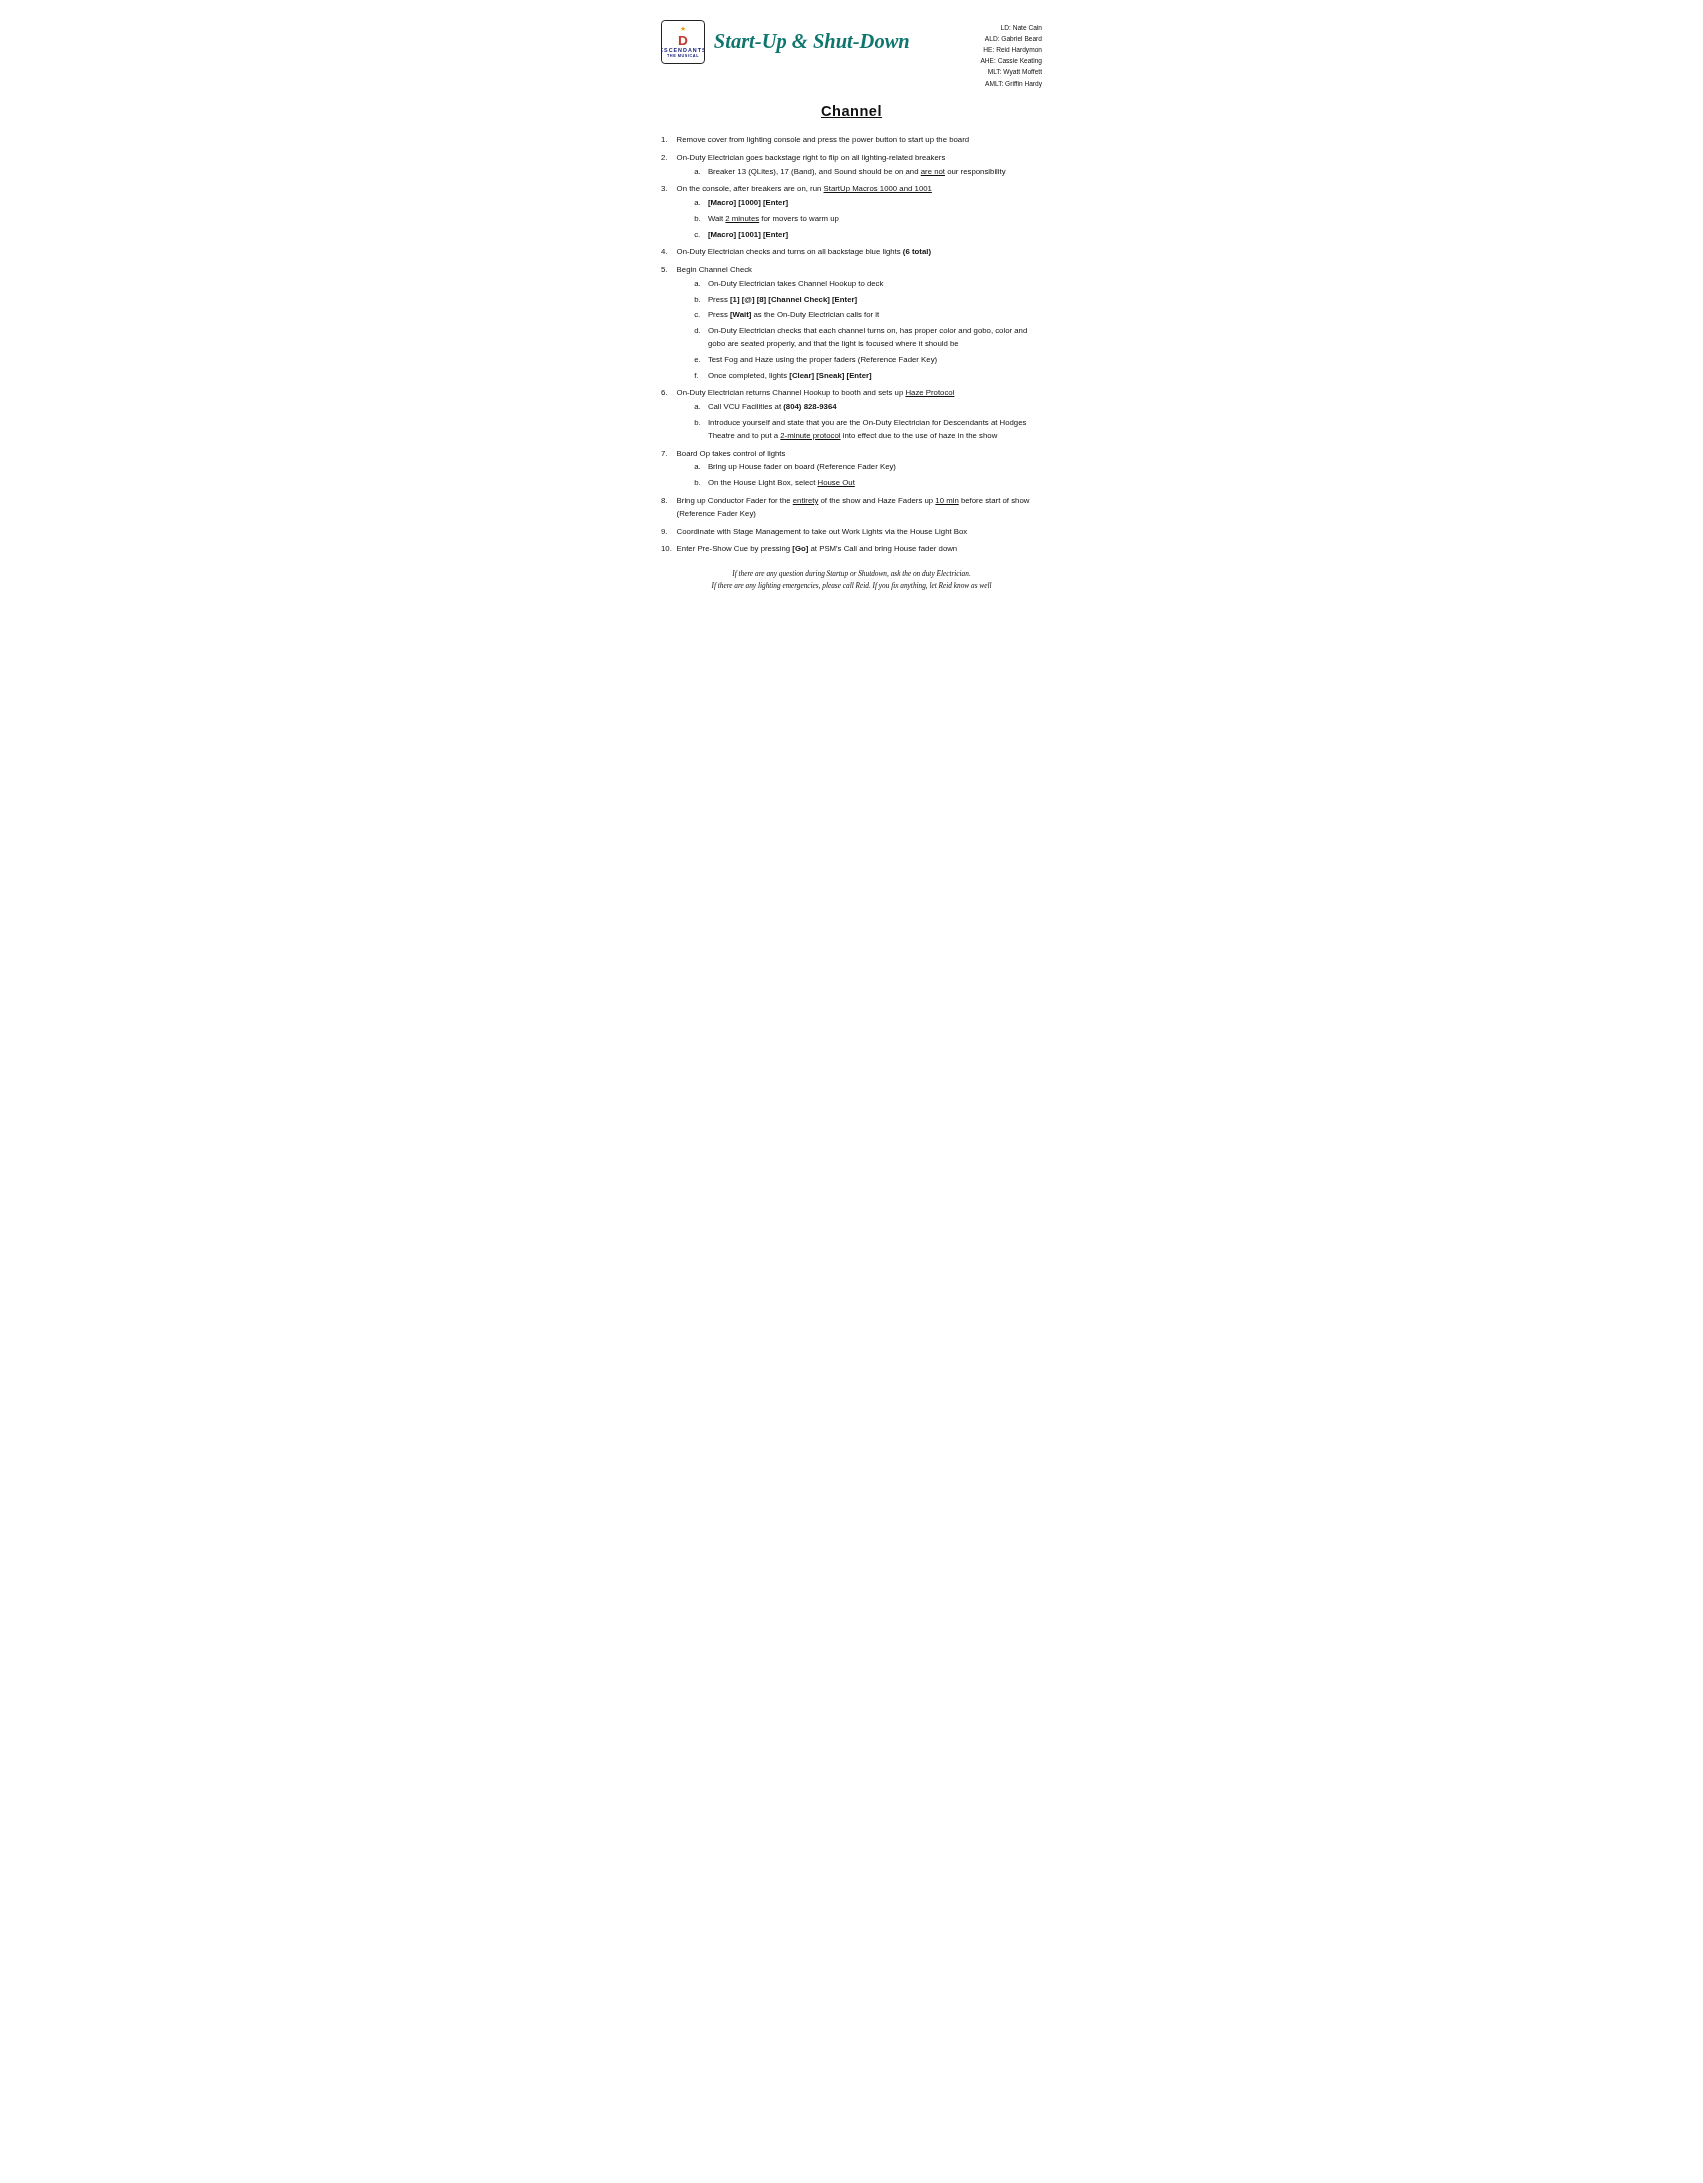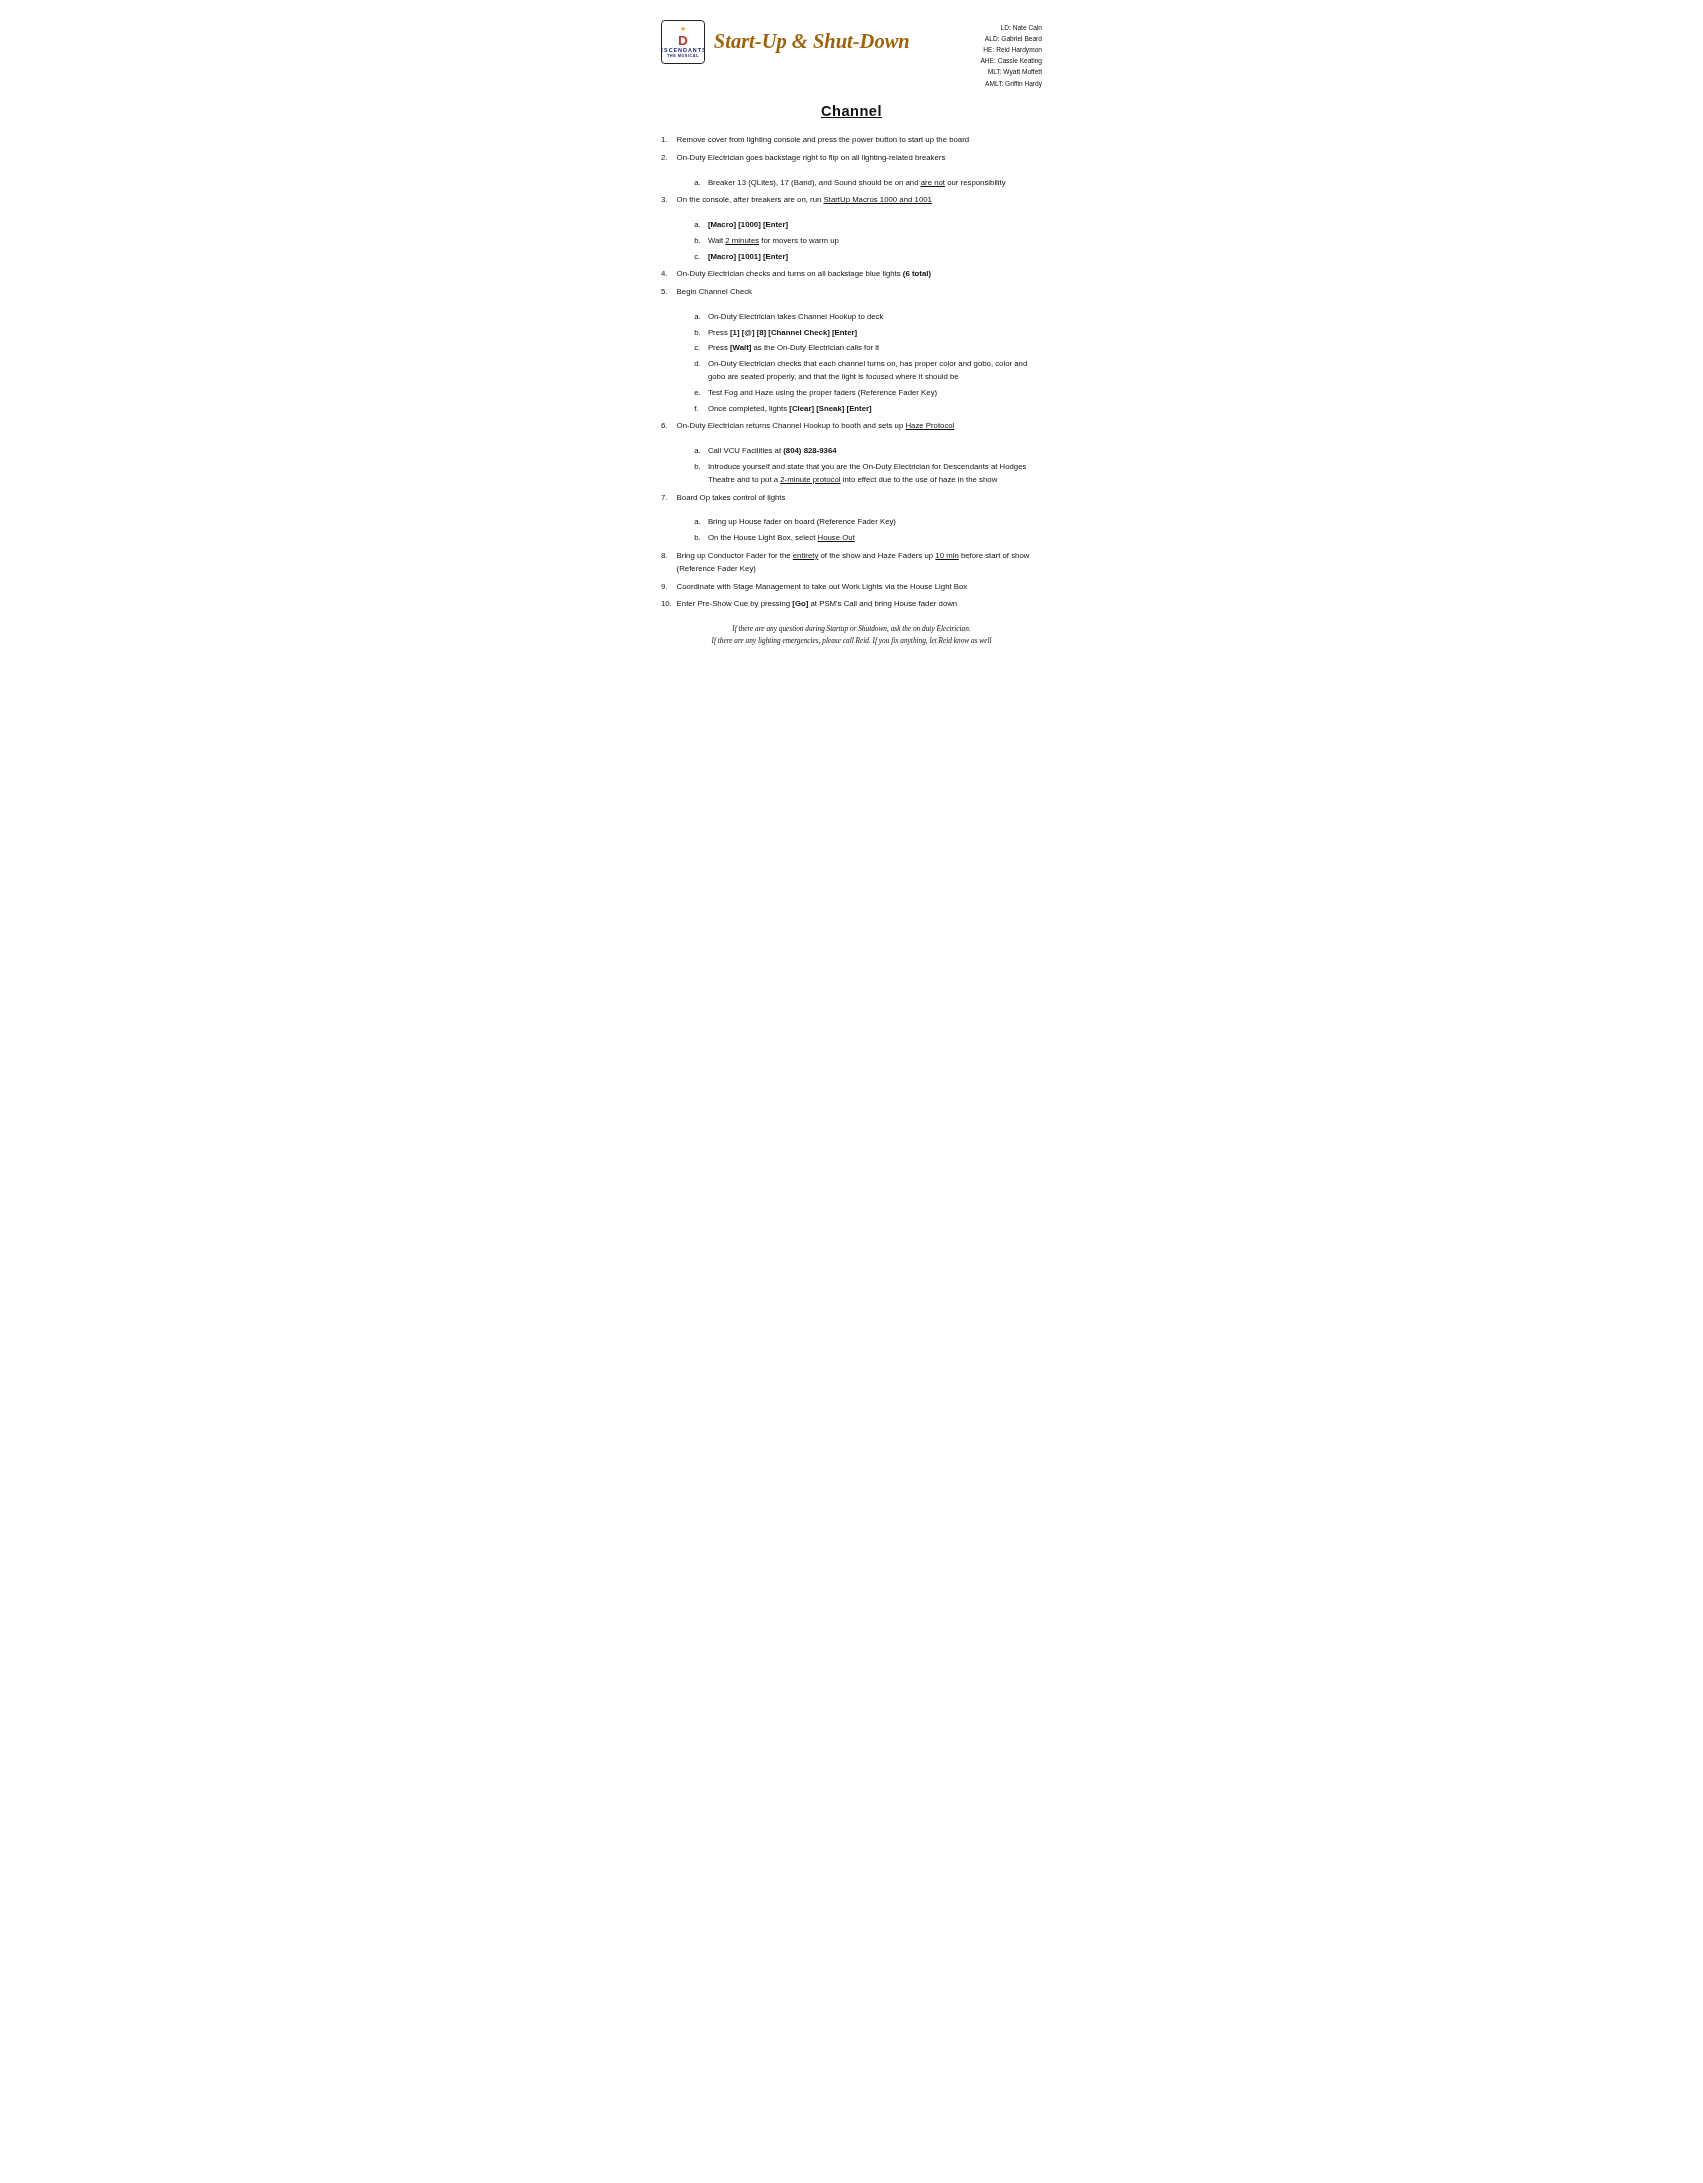--- a/index.html
+++ b/index.html
@@ -92,21 +92,21 @@
     ol.main-list > li::before {
       content: counter(main-counter) ".";
       position: absolute;
       left: 0;
       font-weight: 400;
     }
     ol.sub-list {
       list-style: none;
       counter-reset: sub-counter;
       padding-left: 17.6px;
-      margin-top: 12px;
+      margin-top: 1px;
     }
     ol.sub-list > li {
       counter-increment: sub-counter;
       margin-bottom: 2.9px;
       padding-left: 13.7px;
       position: relative;
     }
     ol.sub-list > li::before {
       content: counter(sub-counter, lower-alpha) ".";
       position: absolute;
@@ -121,21 +121,21 @@
       font-size: 7.3px;
       line-height: 1.7;
       font-family: 'Georgia', serif;
     }
     
     .script-title {
       font-family: 'Georgia', 'Times New Roman', serif;
       font-size: 20.5px;
       font-style: italic;
       font-weight: 700;
-      color: #a16207;
+      color: #0f766e;
     }
   </style>
 </head>
 <body>
 
 <div class="header">
   <div class="header-left">
     <div class="logo-box">
       <span class="logo-star">★</span>
       <span class="logo-d">D</span>

